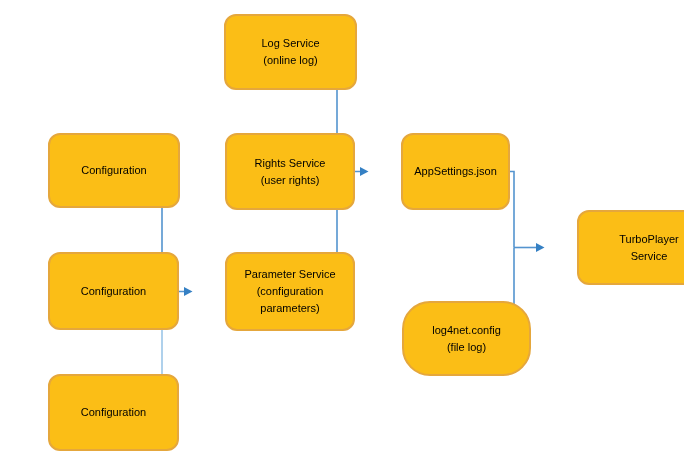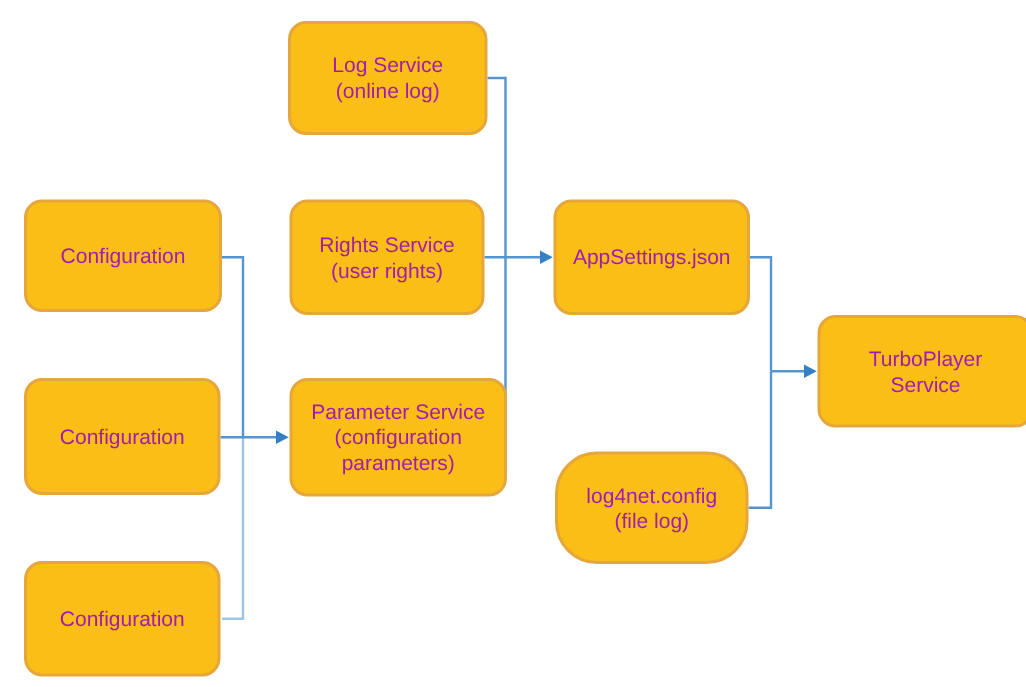--- a/index.html
+++ b/index.html
@@ -41,32 +41,33 @@
     position: absolute;
     box-sizing: border-box;
     background: var(--node-fill, #FBBE16);
     border: 2px solid var(--node-border, #E5A73C);
     border-radius: 12px;
     display: flex;
     align-items: center;
     justify-content: center;
     text-align: center;
     white-space: pre-line;
-    font-size: 14px;
+    font-size: 11px;
     line-height: 17px;
-    color: #a21caf;
+    color: #000000;
     padding: 2px;
+    margin-left: 32px;
   }
   #n-config1       { left: 16px;  top: 133px; width: 132px; height: 75px; }
   #n-config2       { left: 16px;  top: 252px; width: 131px; height: 78px; }
   #n-config3       { left: 16px;  top: 374px; width: 131px; height: 77px; }
   #n-log-service   { left: 192px; top: 14px;  width: 133px; height: 76px; }
   #n-rights        { left: 193px; top: 133px; width: 130px; height: 77px; }
-  #n-parameter     { left: 193px; top: 252px; width: 145px; height: 79px; }
-  #n-appsettings   { left: 369px; top: 133px; width: 131px; height: 77px; }
+  #n-parameter     { left: 193px; top: 252px; width: 130px; height: 79px; }
+  #n-appsettings   { left: 369px; top: 133px; width: 109px; height: 77px; }
   #n-log4net       { left: 370px; top: 301px; width: 129px; height: 75px; border-radius: 28px; }
   #n-turboplayer   { left: 545px; top: 210px; width: 144px; height: 75px; }
 </style>
 </head>
 <body>
 
 <div class="stage">
 
   <svg class="edge-layer" viewBox="0 0 684 458">
 

